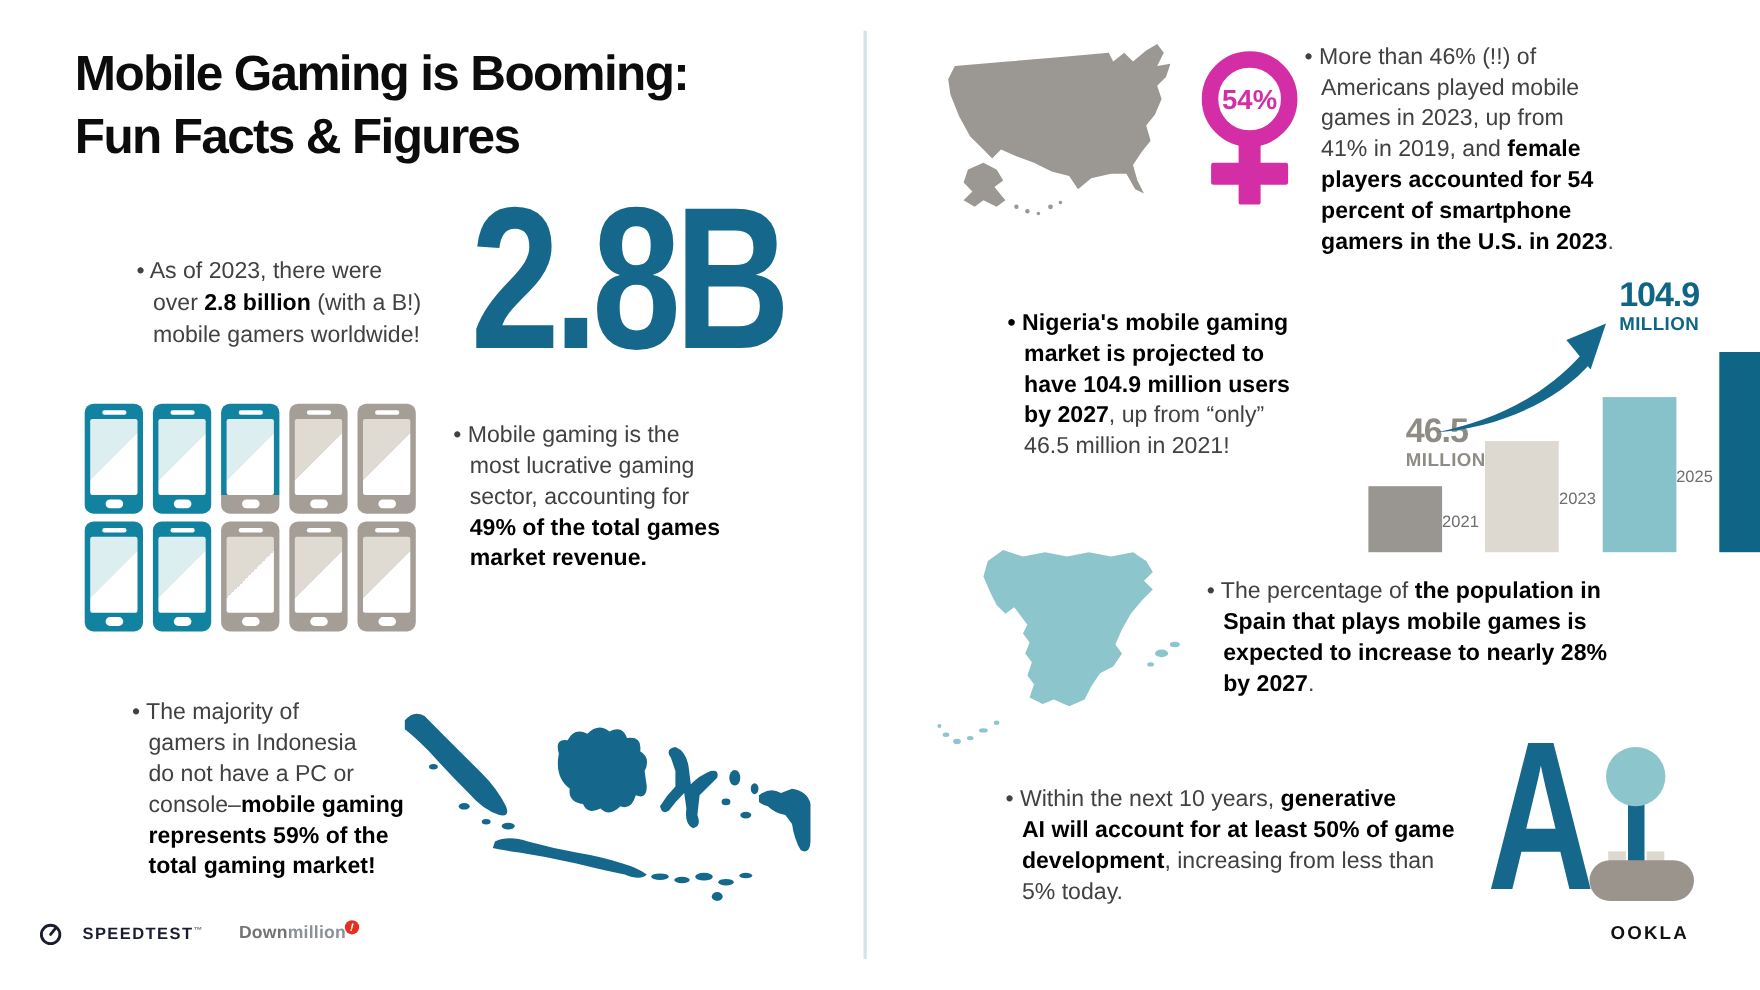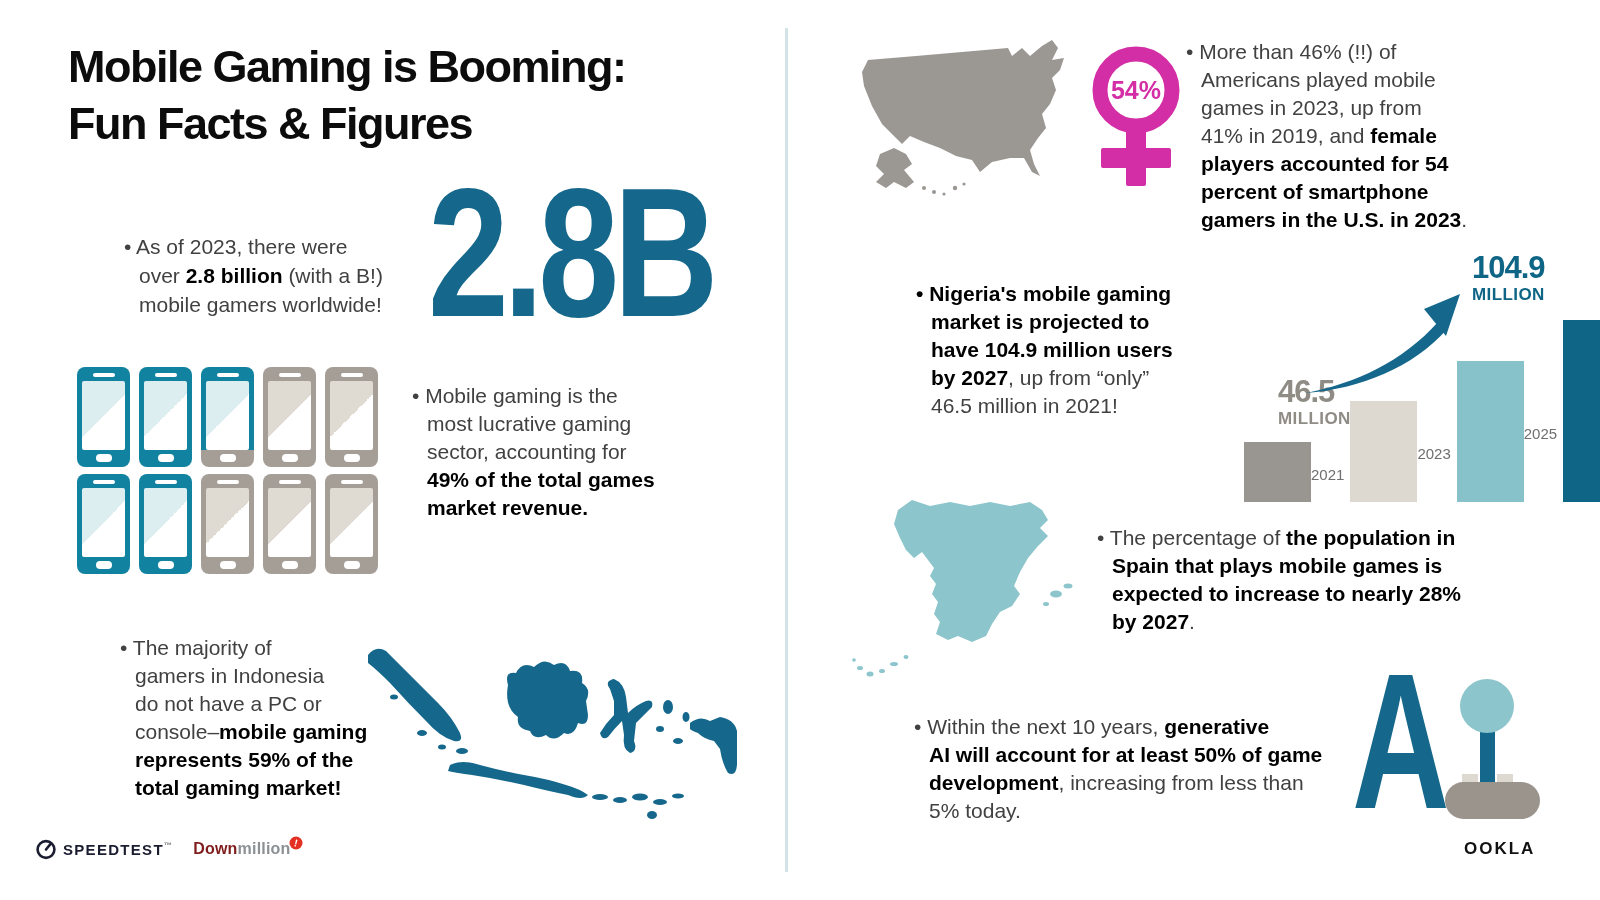--- a/index.html
+++ b/index.html
@@ -54,26 +54,26 @@
 
   
   .female{left:1088px;top:46px;}
   .female text{font-weight:bold;font-size:25px;font-family:"Liberation Sans",sans-serif;}
 
   
   .ai-letter{left:1352px;top:645px;font-size:193px;line-height:1;font-weight:bold;color:#15688c;
              transform:scaleX(0.70);transform-origin:0 0;letter-spacing:-4px;}
 
   
-  .footer-left{left:35px;top:838px;display:flex;align-items:center;gap:6px;}
+  .footer-left{left:35px;top:838px;display:flex;align-items:center;gap:18px;}
   .st-text{font-size:15px;font-weight:bold;color:#1a1c30;letter-spacing:1.3px;}
   .tm{font-size:8px;color:#777;vertical-align:top;}
   .dd-wrap{position:relative;margin-left:14px;display:flex;align-items:center;}
   .dd-text{font-size:16px;font-weight:bold;letter-spacing:0.2px;}
-  .dd-red{color:#7f1d1d;}
+  .dd-red{color:#737373;}
   .dd-gray{color:#8b9094;}
   .dd-badge{position:relative;top:-6px;left:-2px;}
   .ookla{left:1464px;top:839px;font-size:17px;font-weight:bold;color:#111;letter-spacing:2px;}
 </style>
 </head>
 <body>
 
 <div id="canvas">
 
   <div class="abs divider"></div>

